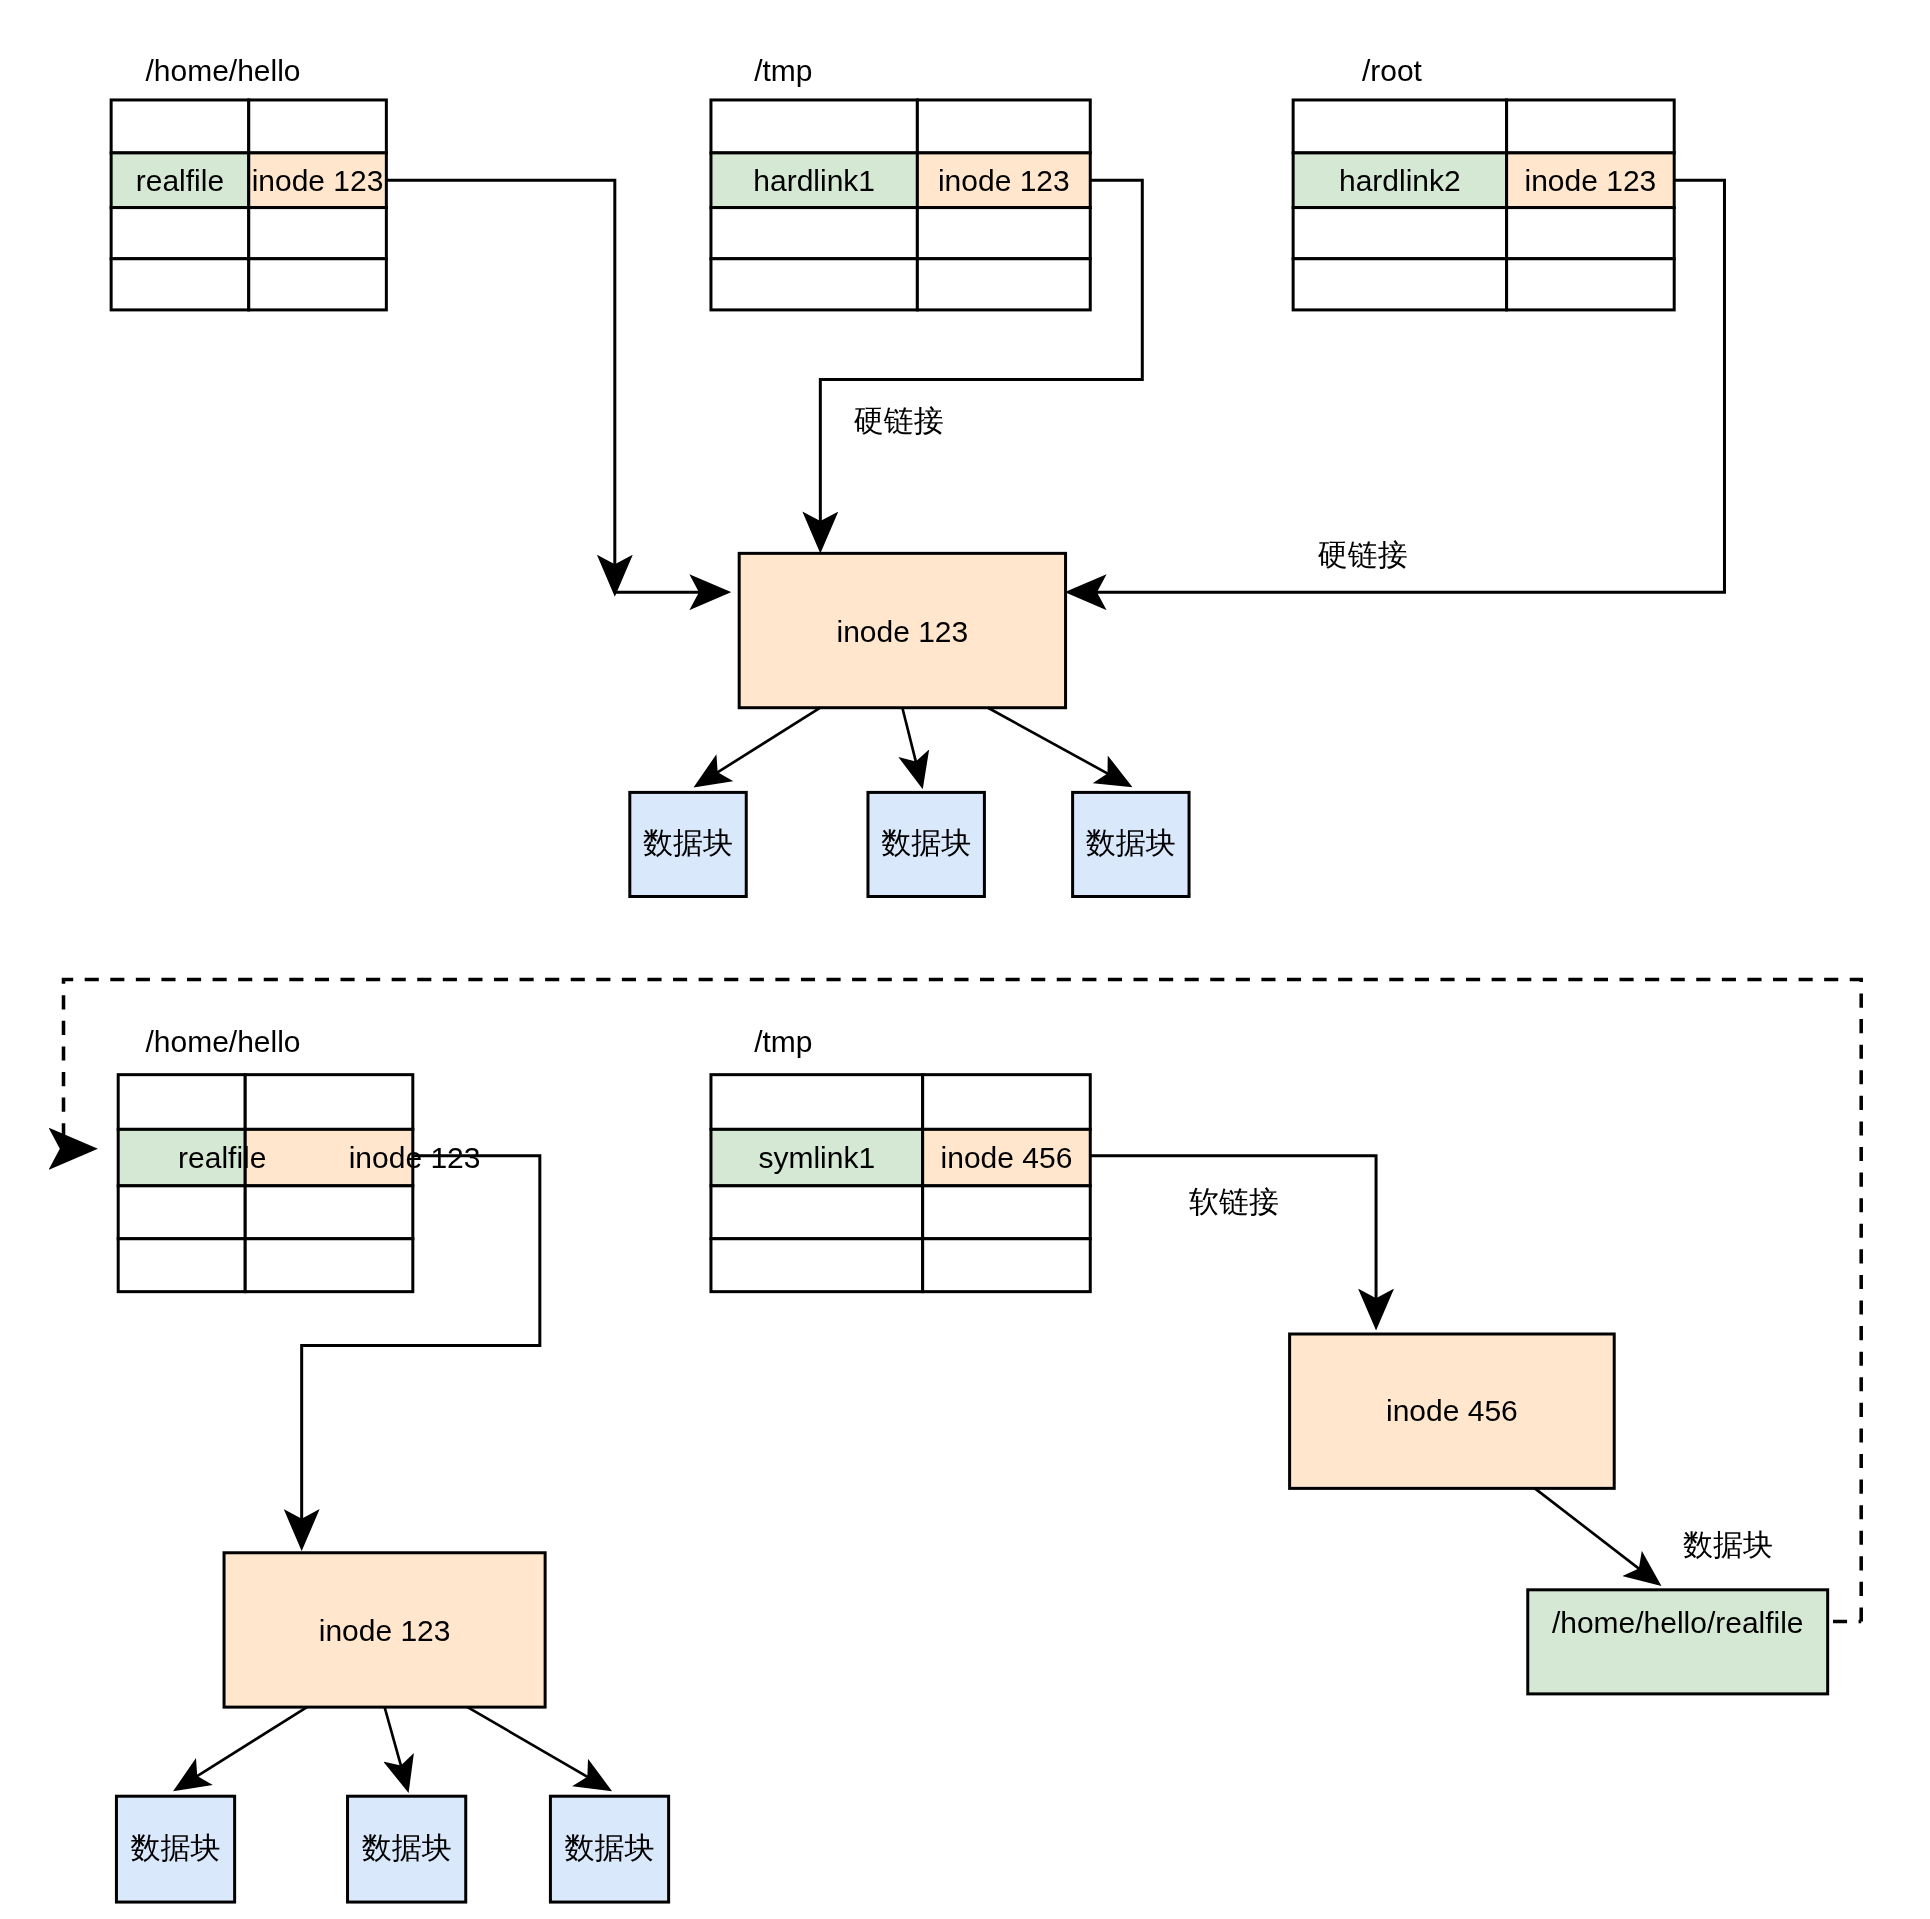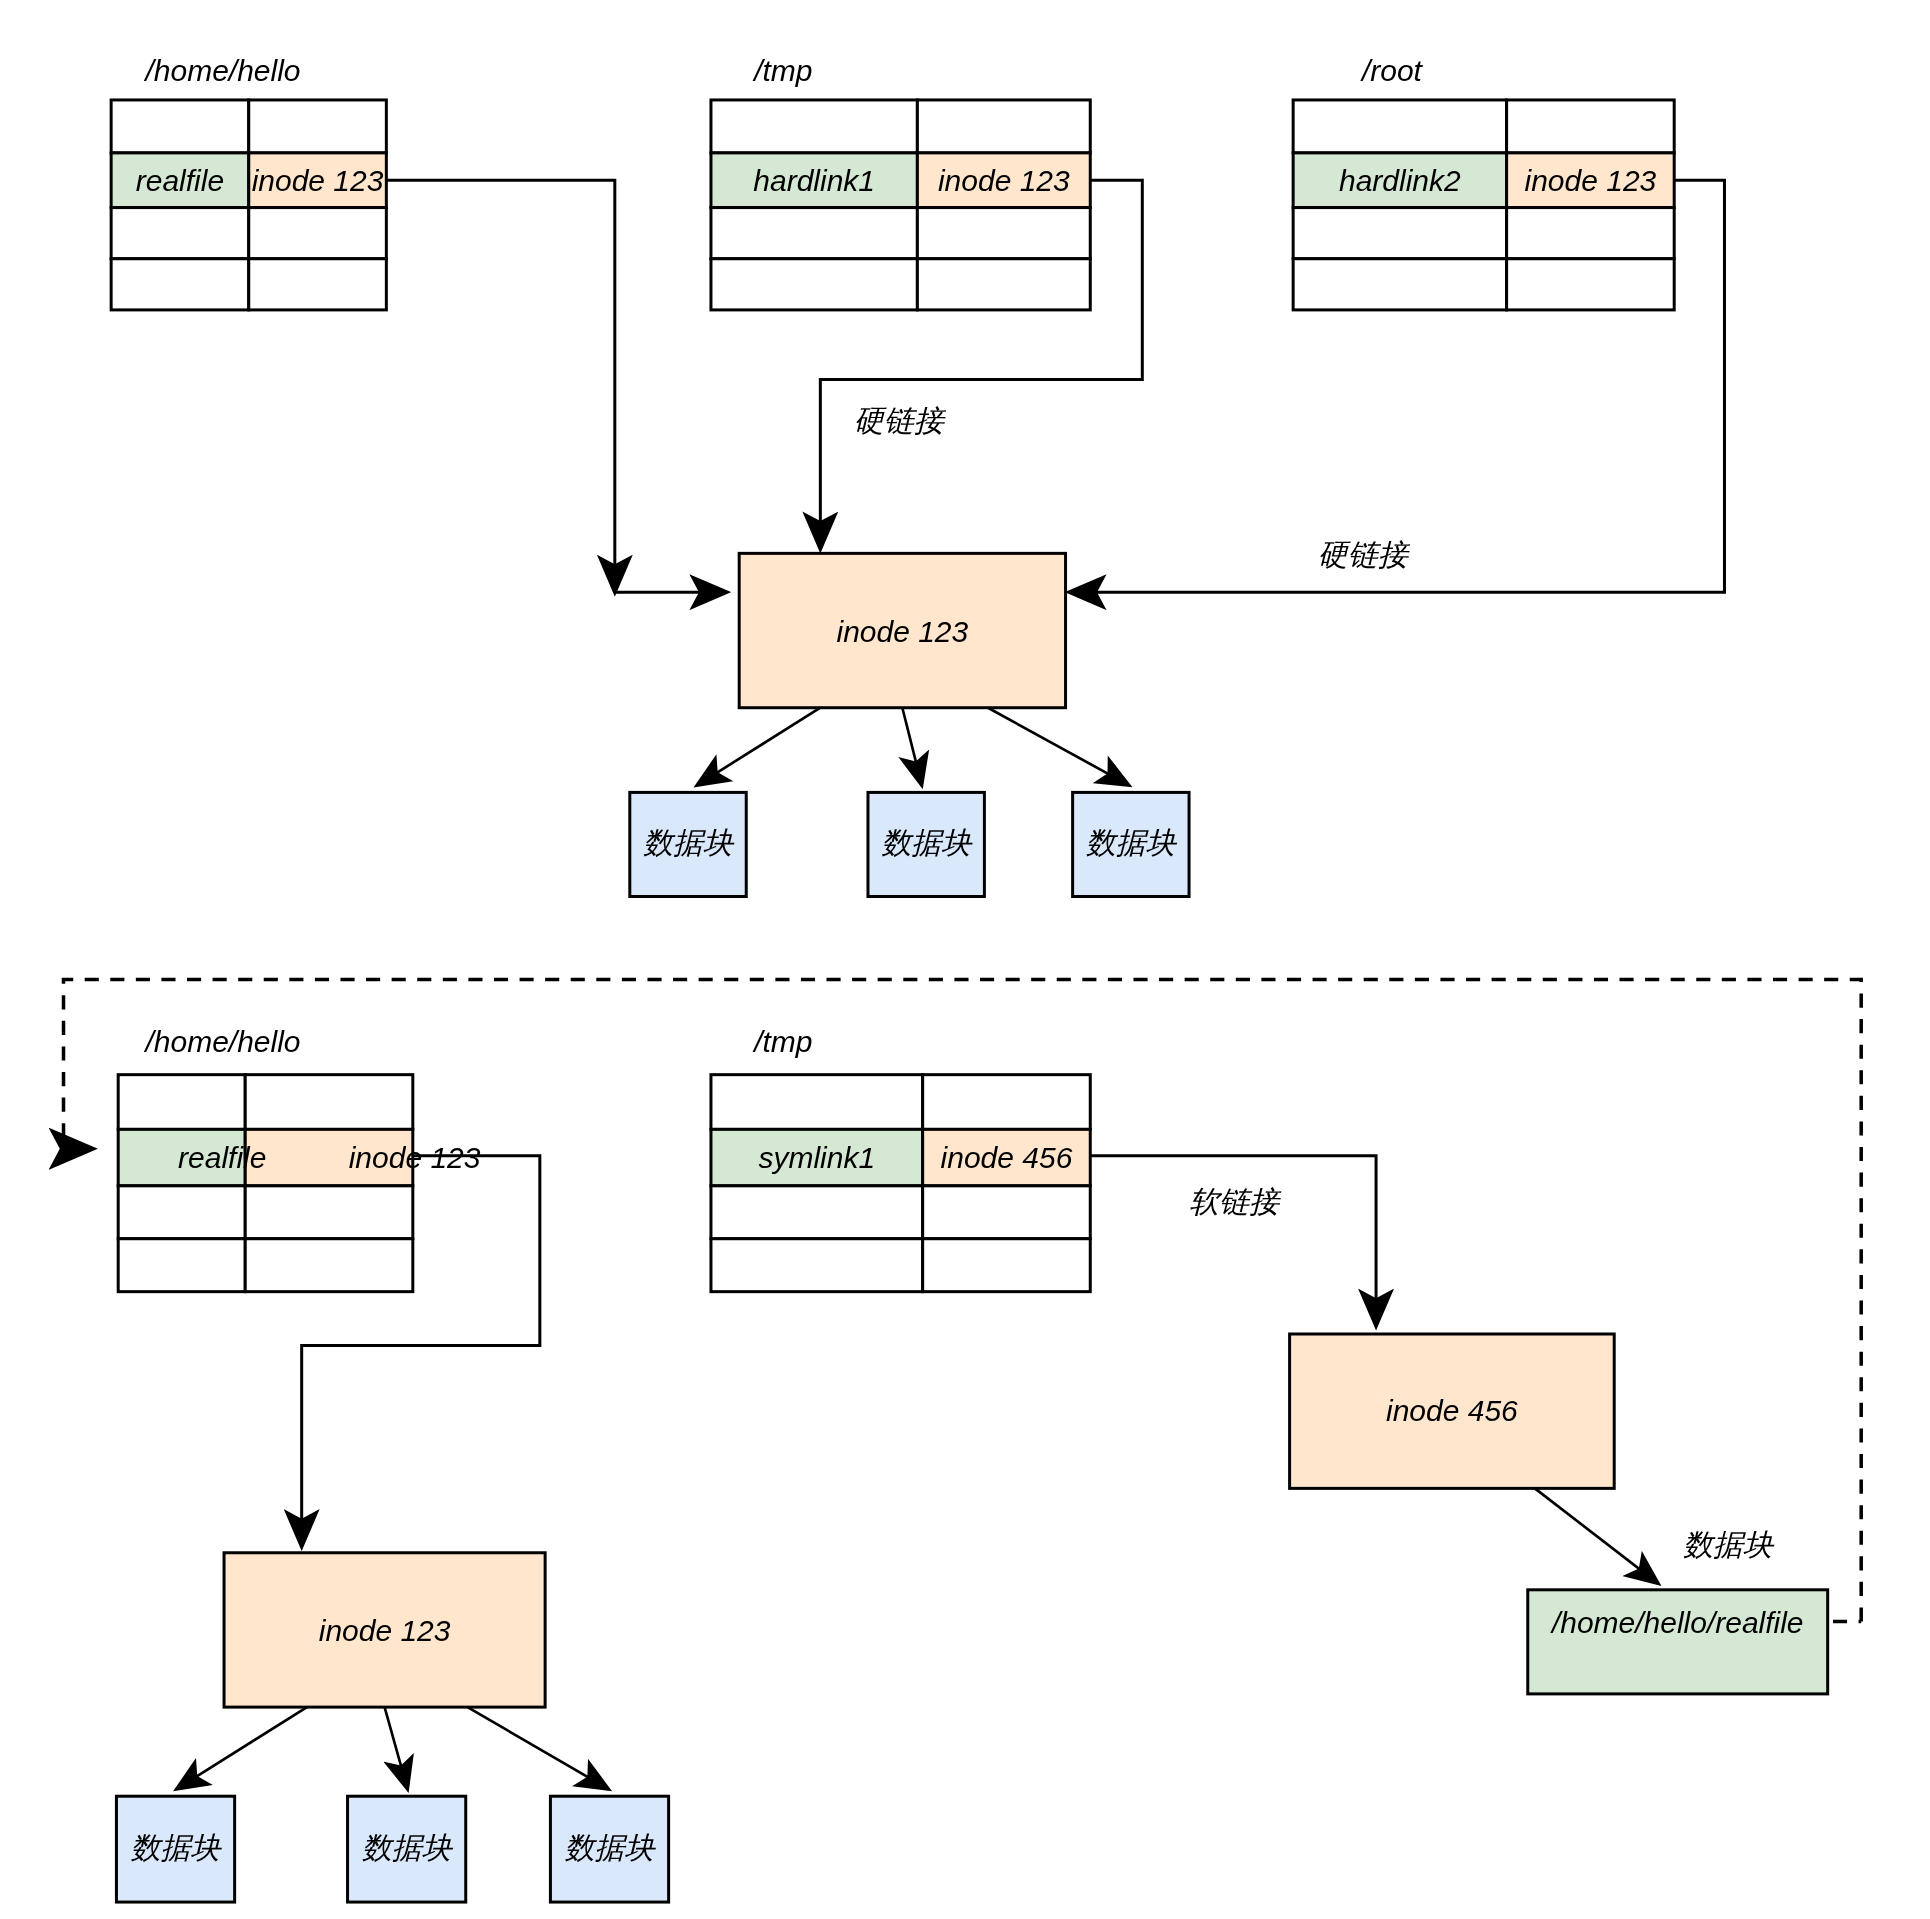--- a/index.html
+++ b/index.html
@@ -1,17 +1,17 @@
 <!DOCTYPE html>
 <html style="font-size:14px"><head>
 <meta charset="utf-8">
 <style>
   html,body{margin:0;padding:0;background:#ffffff;}
   body{font-family:"Liberation Sans","DejaVu Sans",sans-serif;}
-  #stage{position:relative;width:1930px;height:1920px;background:#ffffff;overflow:hidden;font-style:italic;}
+  #stage{position:relative;width:1930px;height:1920px;background:#ffffff;overflow:hidden;}
   svg{position:absolute;left:0;top:0;width:1930px;height:1920px;}
   .dir-label{font-size:34px;fill:#000;}
   .cell-text{font-size:34px;fill:#000;}
   .box-text{font-size:34px;fill:#000;}
   .edge-label{font-size:34px;fill:#000;}
   .blk-text{font-size:34px;fill:#000;}
   .ln{stroke:#000;stroke-width:3.4;fill:none;}
   .tbl{stroke:#000;stroke-width:3.4;}
   .thin{stroke:#000;stroke-width:3;fill:none;}
   .dash{stroke:#000;stroke-width:4;fill:none;stroke-dasharray:16 13;}

